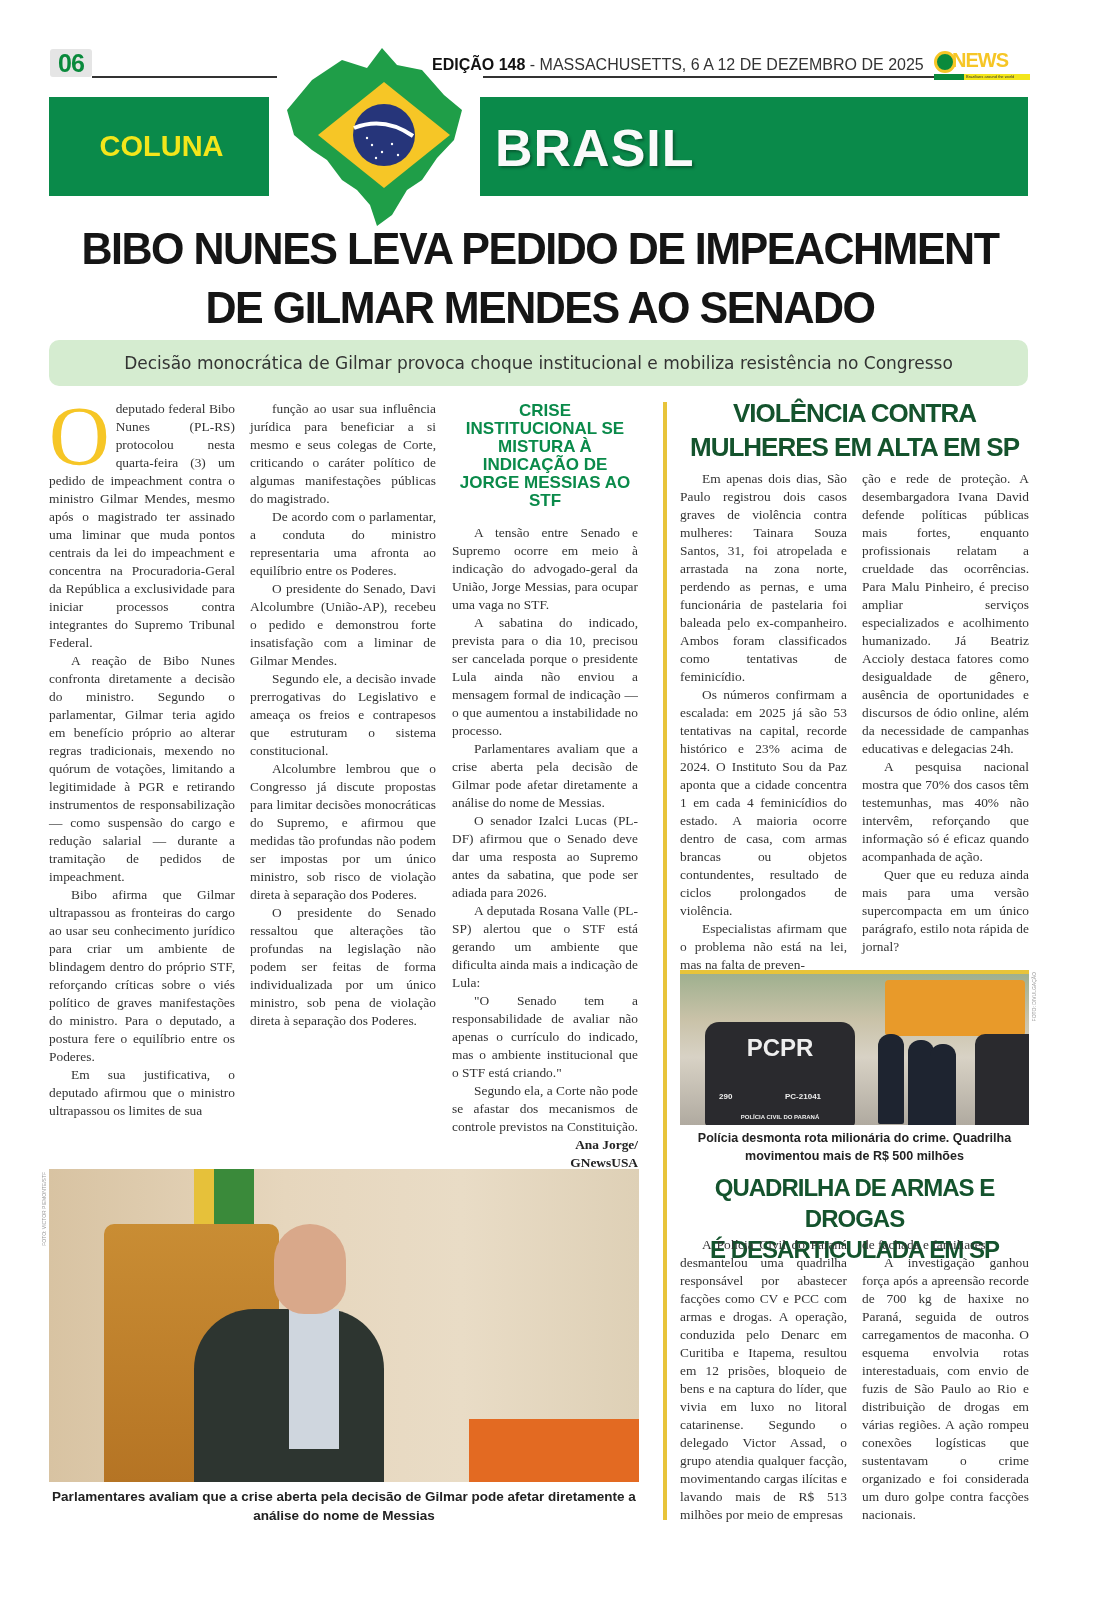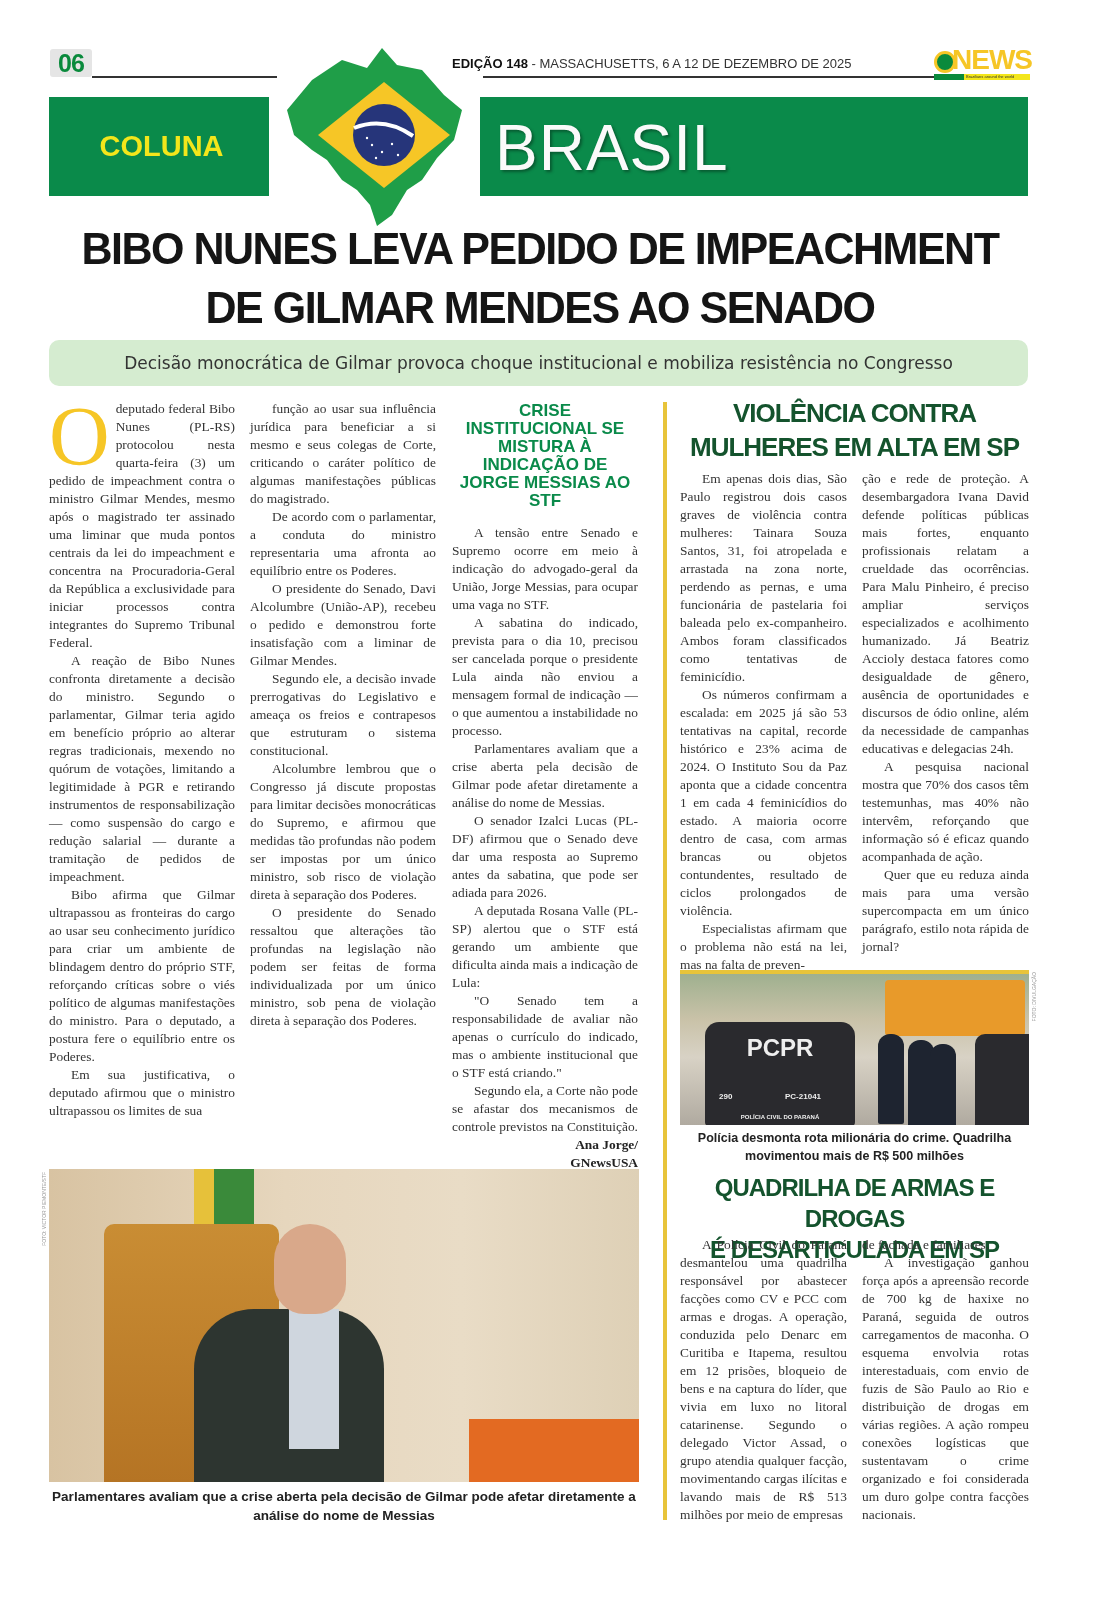--- a/index.html
+++ b/index.html
@@ -3,33 +3,33 @@
 <meta charset="utf-8">
 <style>
   * { box-sizing: border-box; margin: 0; padding: 0; }
   body { width: 1099px; height: 1600px; background: #ffffff; position: relative; overflow: hidden; font-family: "Liberation Serif", serif; color: #222; }
   .abs { position: absolute; }
 
   
   .page-num { left: 50px; top: 49px; width: 42px; height: 28px; background: #e5e5e5; color: #0a8a3c; font-family: "Liberation Sans", sans-serif; font-weight: bold; font-size: 25px; line-height: 28px; text-align: center; border-radius: 3px; letter-spacing: -1px; }
   .rule-left { left: 92px; top: 76px; width: 185px; height: 2px; background: #333; }
   .rule-right { left: 483px; top: 76px; width: 460px; height: 2px; background: #333; }
-  .edition { left: 432px; top: 56px; font-family: "Liberation Sans", sans-serif; font-size: 13px; color: #333; margin-left: 20px; }
+  .edition { left: 432px; top: 56px; font-family: "Liberation Sans", sans-serif; font-size: 16px; color: #333; }
   .edition b { font-weight: bold; color: #111; }
   .logo { left: 934px; top: 47px; width: 96px; height: 34px; }
   .logo .g { position: absolute; left: 0; top: 4px; width: 22px; height: 22px; border-radius: 50%; background: #0a8a3c; border: 3px solid #f6c626; }
-  .logo .news { position: absolute; left: 18px; top: -2px; font-family: "Liberation Sans", sans-serif; font-weight: bold; font-size: 28px; color: #f6c626; letter-spacing: -1px; line-height: 30px; }
+  .logo .news { position: absolute; left: 18px; top: -2px; font-family: "Liberation Sans", sans-serif; font-weight: bold; font-size: 20px; color: #f6c626; letter-spacing: -1px; line-height: 30px; }
   .logo .strip-g { position: absolute; left: 0; top: 27px; width: 30px; height: 6px; background: #0a8a3c; }
   .logo .strip-y { position: absolute; left: 30px; top: 27px; width: 66px; height: 6px; background: #f3e61b; font-size: 4px; color: #333; font-family: "Liberation Sans", sans-serif; line-height: 6px; padding-left: 2px; }
 
   
   .banner-l { left: 49px; top: 97px; width: 220px; height: 99px; background: #0a8a4a; }
   .banner-r { left: 480px; top: 97px; width: 548px; height: 99px; background: #0a8a4a; }
   .coluna { left: 49px; top: 97px; width: 245px; height: 114px; font-family: "Liberation Sans", sans-serif; font-weight: bold; font-size: 29px; color: #f3e61b; line-height: 99px; text-align: center; padding-right: 20px; }
-  .brasil { left: 495px; top: 97px; height: 99px; font-family: "Liberation Sans", sans-serif; font-weight: normal; font-size: 64px; color: #fafafa; line-height: 102px; text-shadow: 2px 2px 3px rgba(0,0,0,0.35); letter-spacing: 1px; }
+  .brasil { left: 495px; top: 97px; height: 99px; font-family: "Liberation Sans", sans-serif; font-weight: bold; font-size: 52px; color: #fafafa; line-height: 102px; text-shadow: 2px 2px 3px rgba(0,0,0,0.35); letter-spacing: 1px; }
   .map { left: 272px; top: 40px; width: 200px; height: 186px; }
 
   
   .headline { left: 40px; top: 222px; width: 1000px; text-align: center; font-family: "Liberation Sans", sans-serif; font-weight: bold; font-size: 43px; line-height: 56px; color: #151515; letter-spacing: -1.5px; transform: scaleY(1.05); }
   .subhead { left: 49px; top: 340px; width: 979px; height: 46px; background: #d5ecd0; border-radius: 10px; font-family: "DejaVu Sans", sans-serif; font-size: 17px; color: #333; line-height: 46px; text-align: center; }
 
   
   .col { position: absolute; font-family: "Liberation Serif", serif; font-size: 13.4px; line-height: 18px; color: #333; text-align: justify; hyphens: auto; }
   .col p { text-indent: 22px; }
   .col p.noindent { text-indent: 0; }
@@ -99,21 +99,21 @@
 
 <div class="abs headline">
   <div>BIBO NUNES LEVA PEDIDO DE IMPEACHMENT</div>
   <div>DE GILMAR MENDES AO SENADO</div>
 </div>
 <div class="abs subhead">Decisão monocrática de Gilmar provoca choque institucional e mobiliza resistência no Congresso</div>
 
 <div class="col" style="left:49px; top:400px; width:186px;">
   <p class="noindent"><span class="dropcap">O</span><span>deputado federal Bibo Nunes (PL-RS) protocolou nesta quarta-feira (3) um pedido de impeachment contra o ministro Gilmar Mendes, mesmo após o magistrado ter assinado uma liminar que muda pontos centrais da lei do impeachment e concentra na Procuradoria-Geral da República a exclusividade para iniciar processos contra integrantes do Supremo Tribunal Federal.</span></p>
   <p>A reação de Bibo Nunes confronta diretamente a decisão do ministro. Segundo o parlamentar, Gilmar teria agido em benefício próprio ao alterar regras tradicionais, mexendo no quórum de votações, limitando a legitimidade à PGR e retirando instrumentos de responsabilização — como suspensão do cargo e redução salarial — durante a tramitação de pedidos de impeachment.</p>
-  <p>Bibo afirma que Gilmar ultrapassou as fronteiras do cargo ao usar seu conhecimento jurídico para criar um ambiente de blindagem dentro do próprio STF, reforçando críticas sobre o viés político de algumas manifestações do ministro. Para o deputado, a postura fere o equilíbrio entre os Poderes.</p>
+  <p>Bibo afirma que Gilmar ultrapassou as fronteiras do cargo ao usar seu conhecimento jurídico para criar um ambiente de blindagem dentro do próprio STF, reforçando críticas sobre o viés político de graves manifestações do ministro. Para o deputado, a postura fere o equilíbrio entre os Poderes.</p>
   <p>Em sua justificativa, o deputado afirmou que o ministro ultrapassou os limites de sua</p>
 </div>
 
 <div class="col" style="left:250px; top:400px; width:186px;">
   <p>função ao usar sua influência jurídica para beneficiar a si mesmo e seus colegas de Corte, criticando o caráter político de algumas manifestações públicas do magistrado.</p>
   <p>De acordo com o parlamentar, a conduta do ministro representaria uma afronta ao equilíbrio entre os Poderes.</p>
   <p>O presidente do Senado, Davi Alcolumbre (União-AP), recebeu o pedido e demonstrou forte insatisfação com a liminar de Gilmar Mendes.</p>
   <p>Segundo ele, a decisão invade prerrogativas do Legislativo e ameaça os freios e contrapesos que estruturam o sistema constitucional.</p>
   <p>Alcolumbre lembrou que o Congresso já discute propostas para limitar decisões monocráticas do Supremo, e afirmou que medidas tão profundas não podem ser impostas por um único ministro, sob risco de violação direta à separação dos Poderes.</p>
   <p>O presidente do Senado ressaltou que alterações tão profundas na legislação não podem ser feitas de forma individualizada por um único ministro, sob pena de violação direta à separação dos Poderes.</p>

